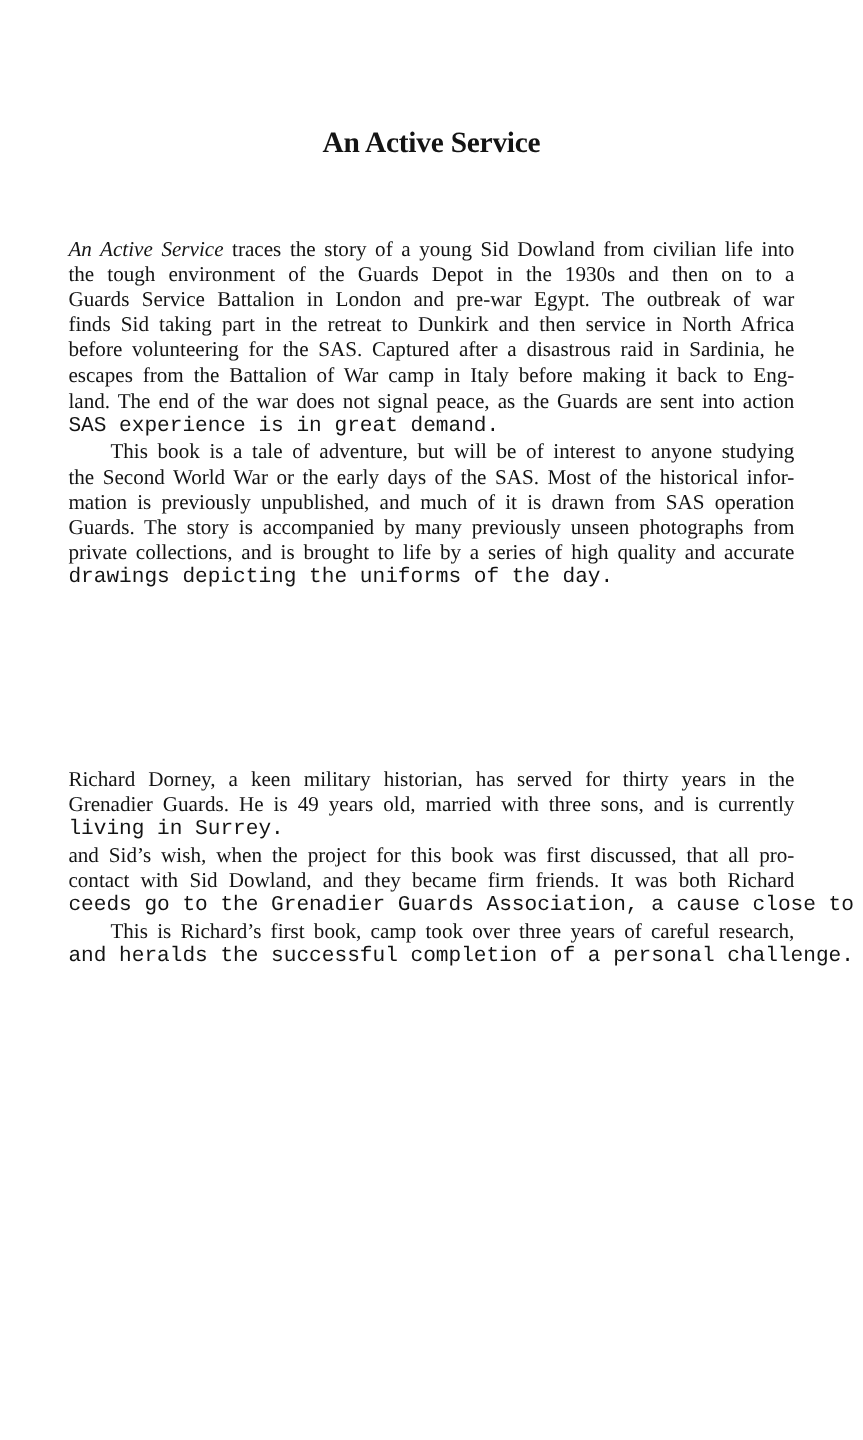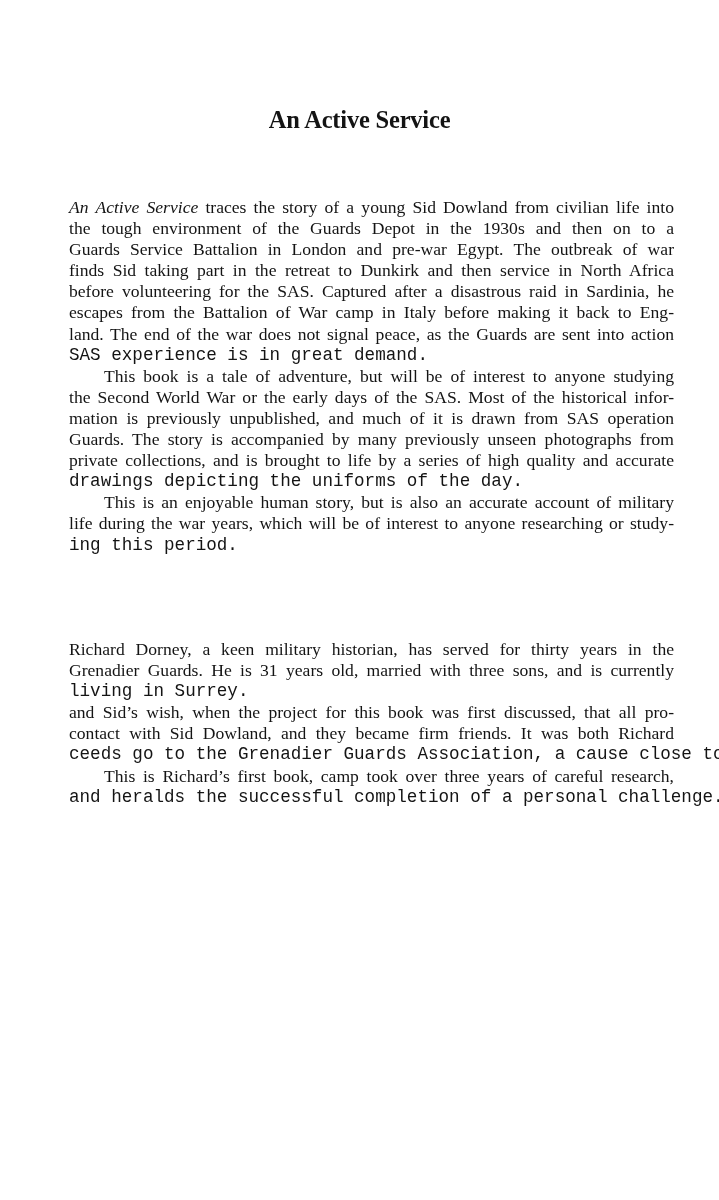--- a/index.html
+++ b/index.html
@@ -27,21 +27,21 @@
       left: 0;
       width: 605px;
       text-align: center;
       font-size: 24.5px;
       font-weight: bold;
       letter-spacing: -0.2px;
       line-height: 32px;
     }
     .block {
       position: absolute;
-      left: 12px;
+      left: 0;
       width: 605px;
     }
     .block.synopsis { top: 197px; }
     .block.author { top: 639px; }
     .line {
       display: block;
       height: 21.1px;
       line-height: 21.1px;
       font-size: 17.6px;
       text-align: justify;
@@ -81,32 +81,27 @@
 
     <div class="paragraph">
       <span class="line indent">This book is a tale of adventure, but will be of interest to anyone studying</span>
       <span class="line">the Second World War or the early days of the SAS. Most of the historical infor-</span>
       <span class="line">mation is previously unpublished, and much of it is drawn from SAS operation</span>
       <span class="line">Guards. The story is accompanied by many previously unseen photographs from</span>
       <span class="line">private collections, and is brought to life by a series of high quality and accurate</span>
       <span class="line last">drawings depicting the uniforms of the day.</span>
     </div>
 
-    <div class="paragraph">
-      <span class="line indent">This is an enjoyable human story, but is also an accurate account of military</span>
-      <span class="line">life during the war years, which will be of interest to anyone researching or study-</span>
-      <span class="line last">ing this period.</span>
-    </div>
   </div>
 
   <div class="block author">
 
     <div class="paragraph">
       <span class="line">Richard Dorney, a keen military historian, has served for thirty years in the</span>
-      <span class="line">Grenadier Guards. He is 31 years old, married with three sons, and is currently</span>
+      <span class="line">Grenadier Guards. He is 49 years old, married with three sons, and is currently</span>
       <span class="line last">living in Surrey.</span>
     </div>
 
     <div class="paragraph">
       <span class="line">and Sid’s wish, when the project for this book was first discussed, that all pro-</span>
       <span class="line">contact with Sid Dowland, and they became firm friends. It was both Richard</span>
       <span class="line last">ceeds go to the Grenadier Guards Association, a cause close to both men.</span>
     </div>
 
     <div class="paragraph">

